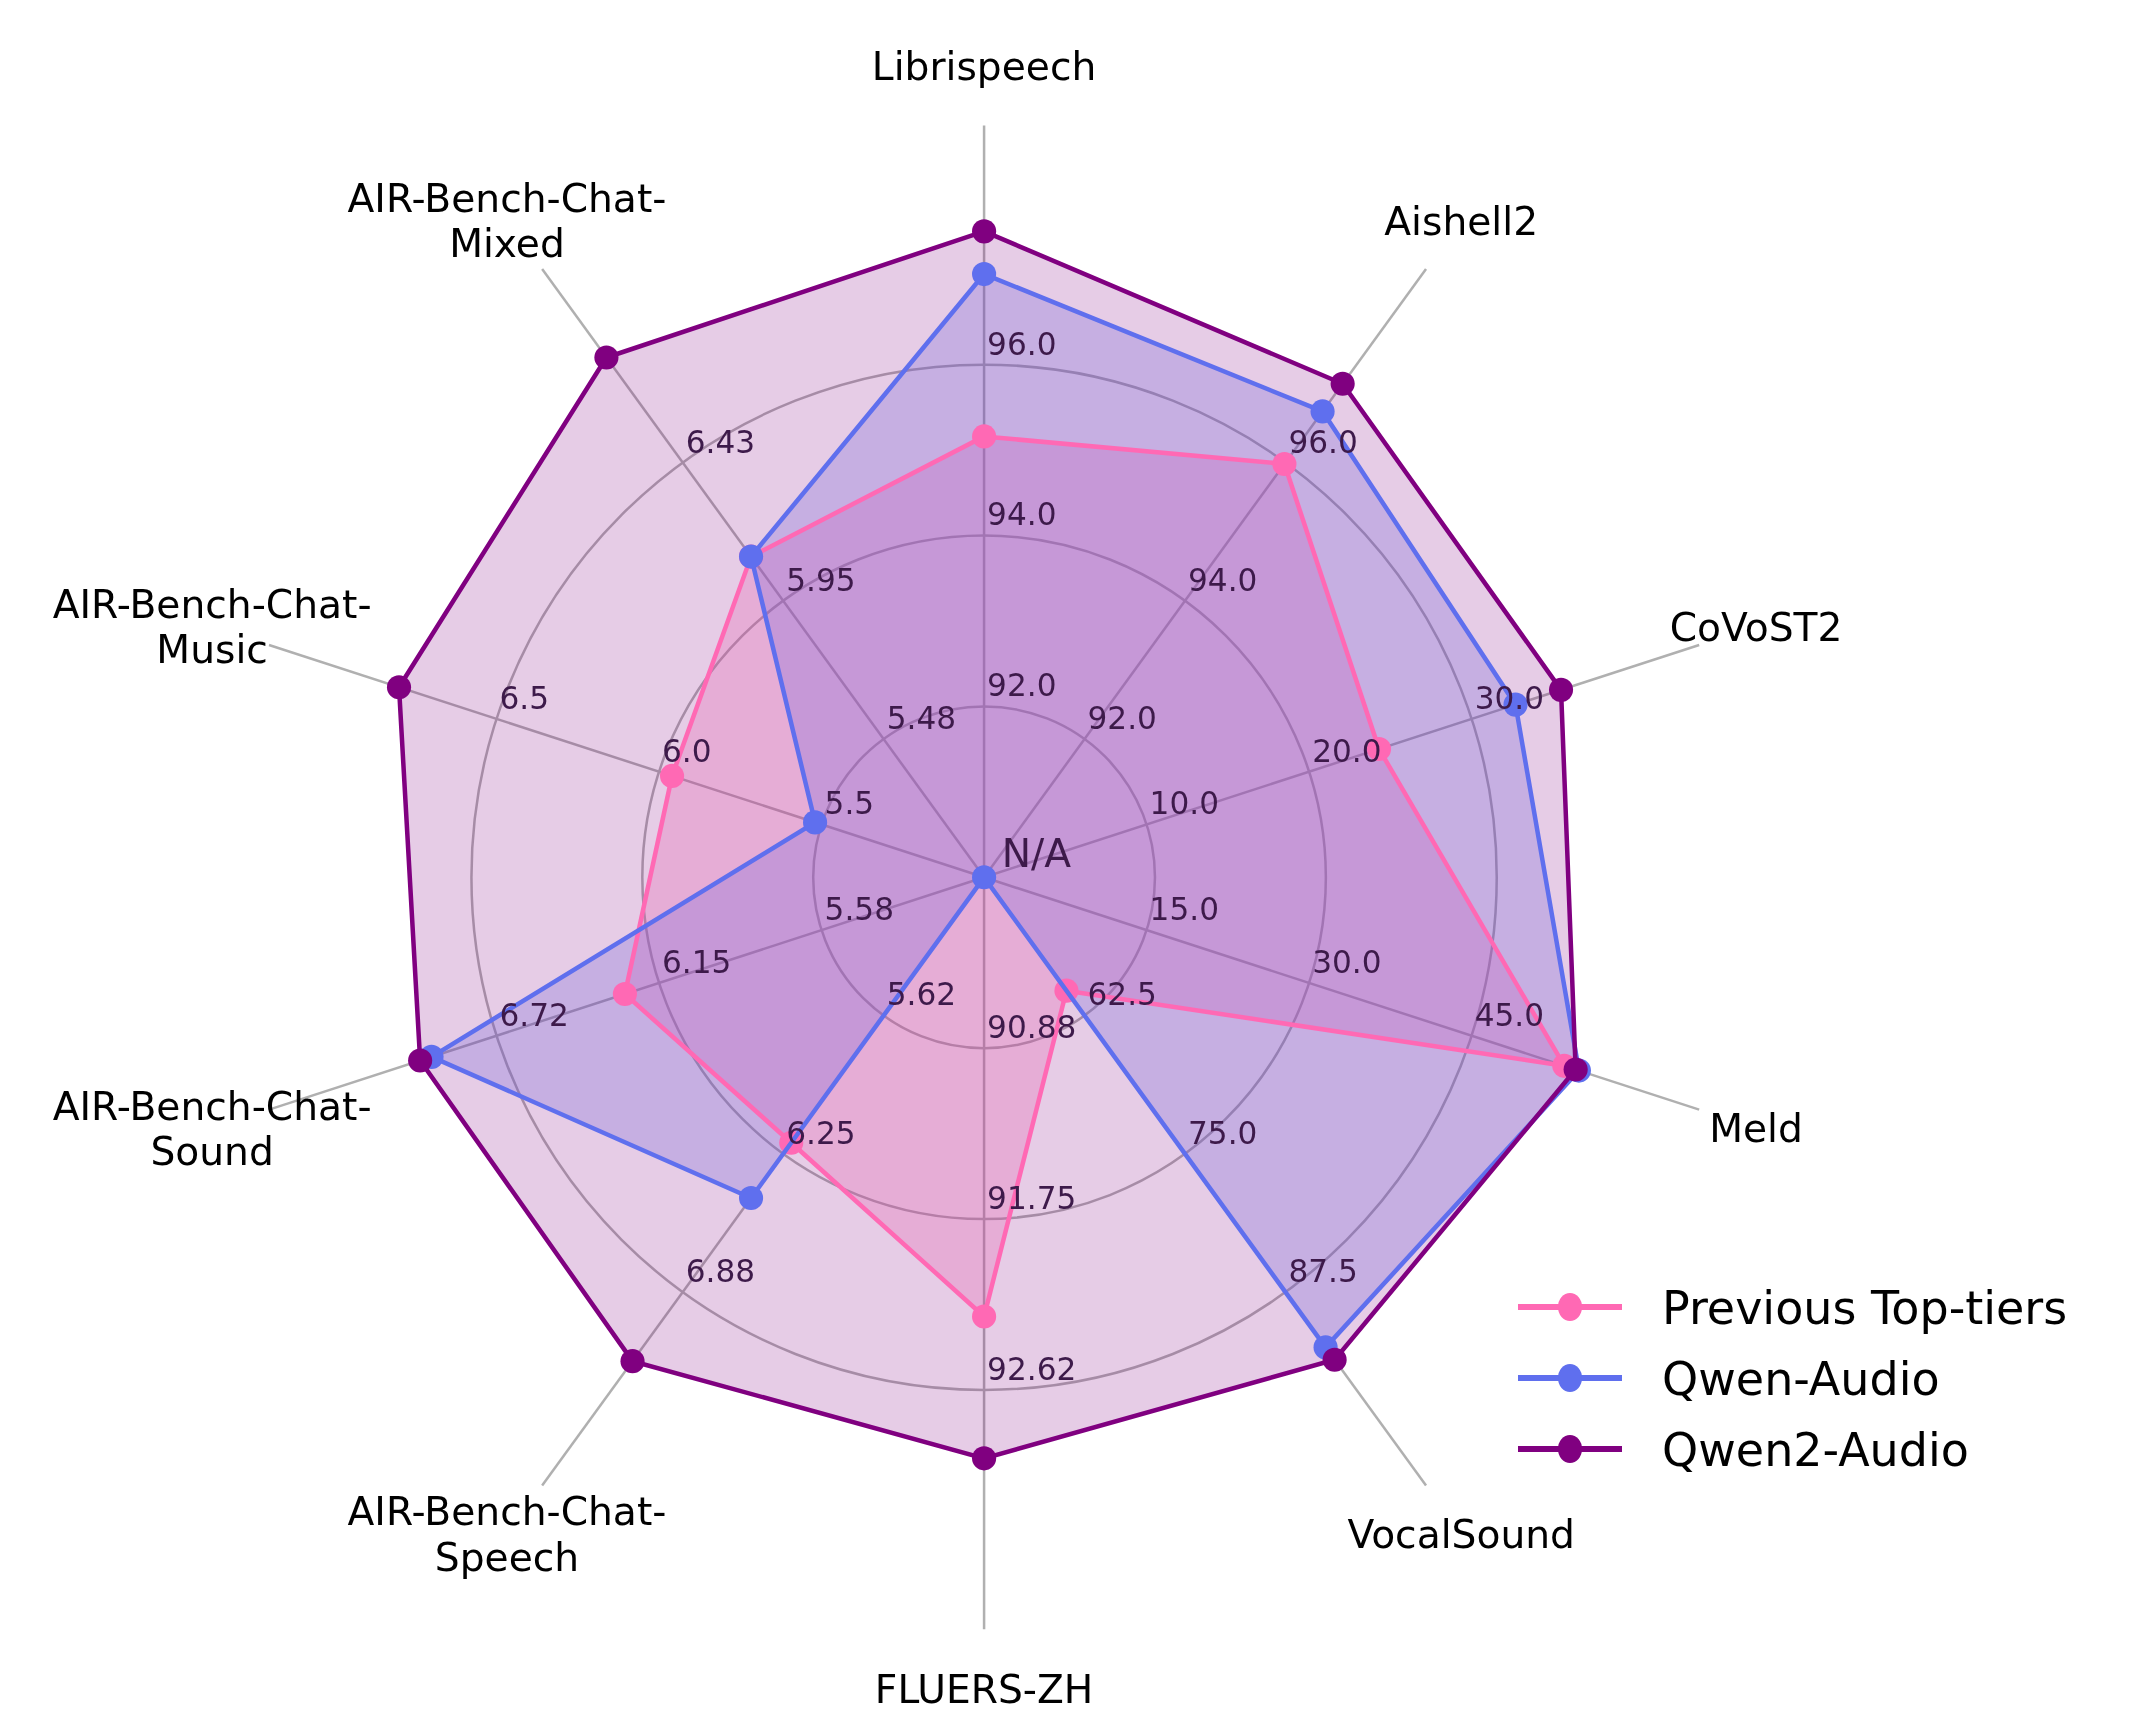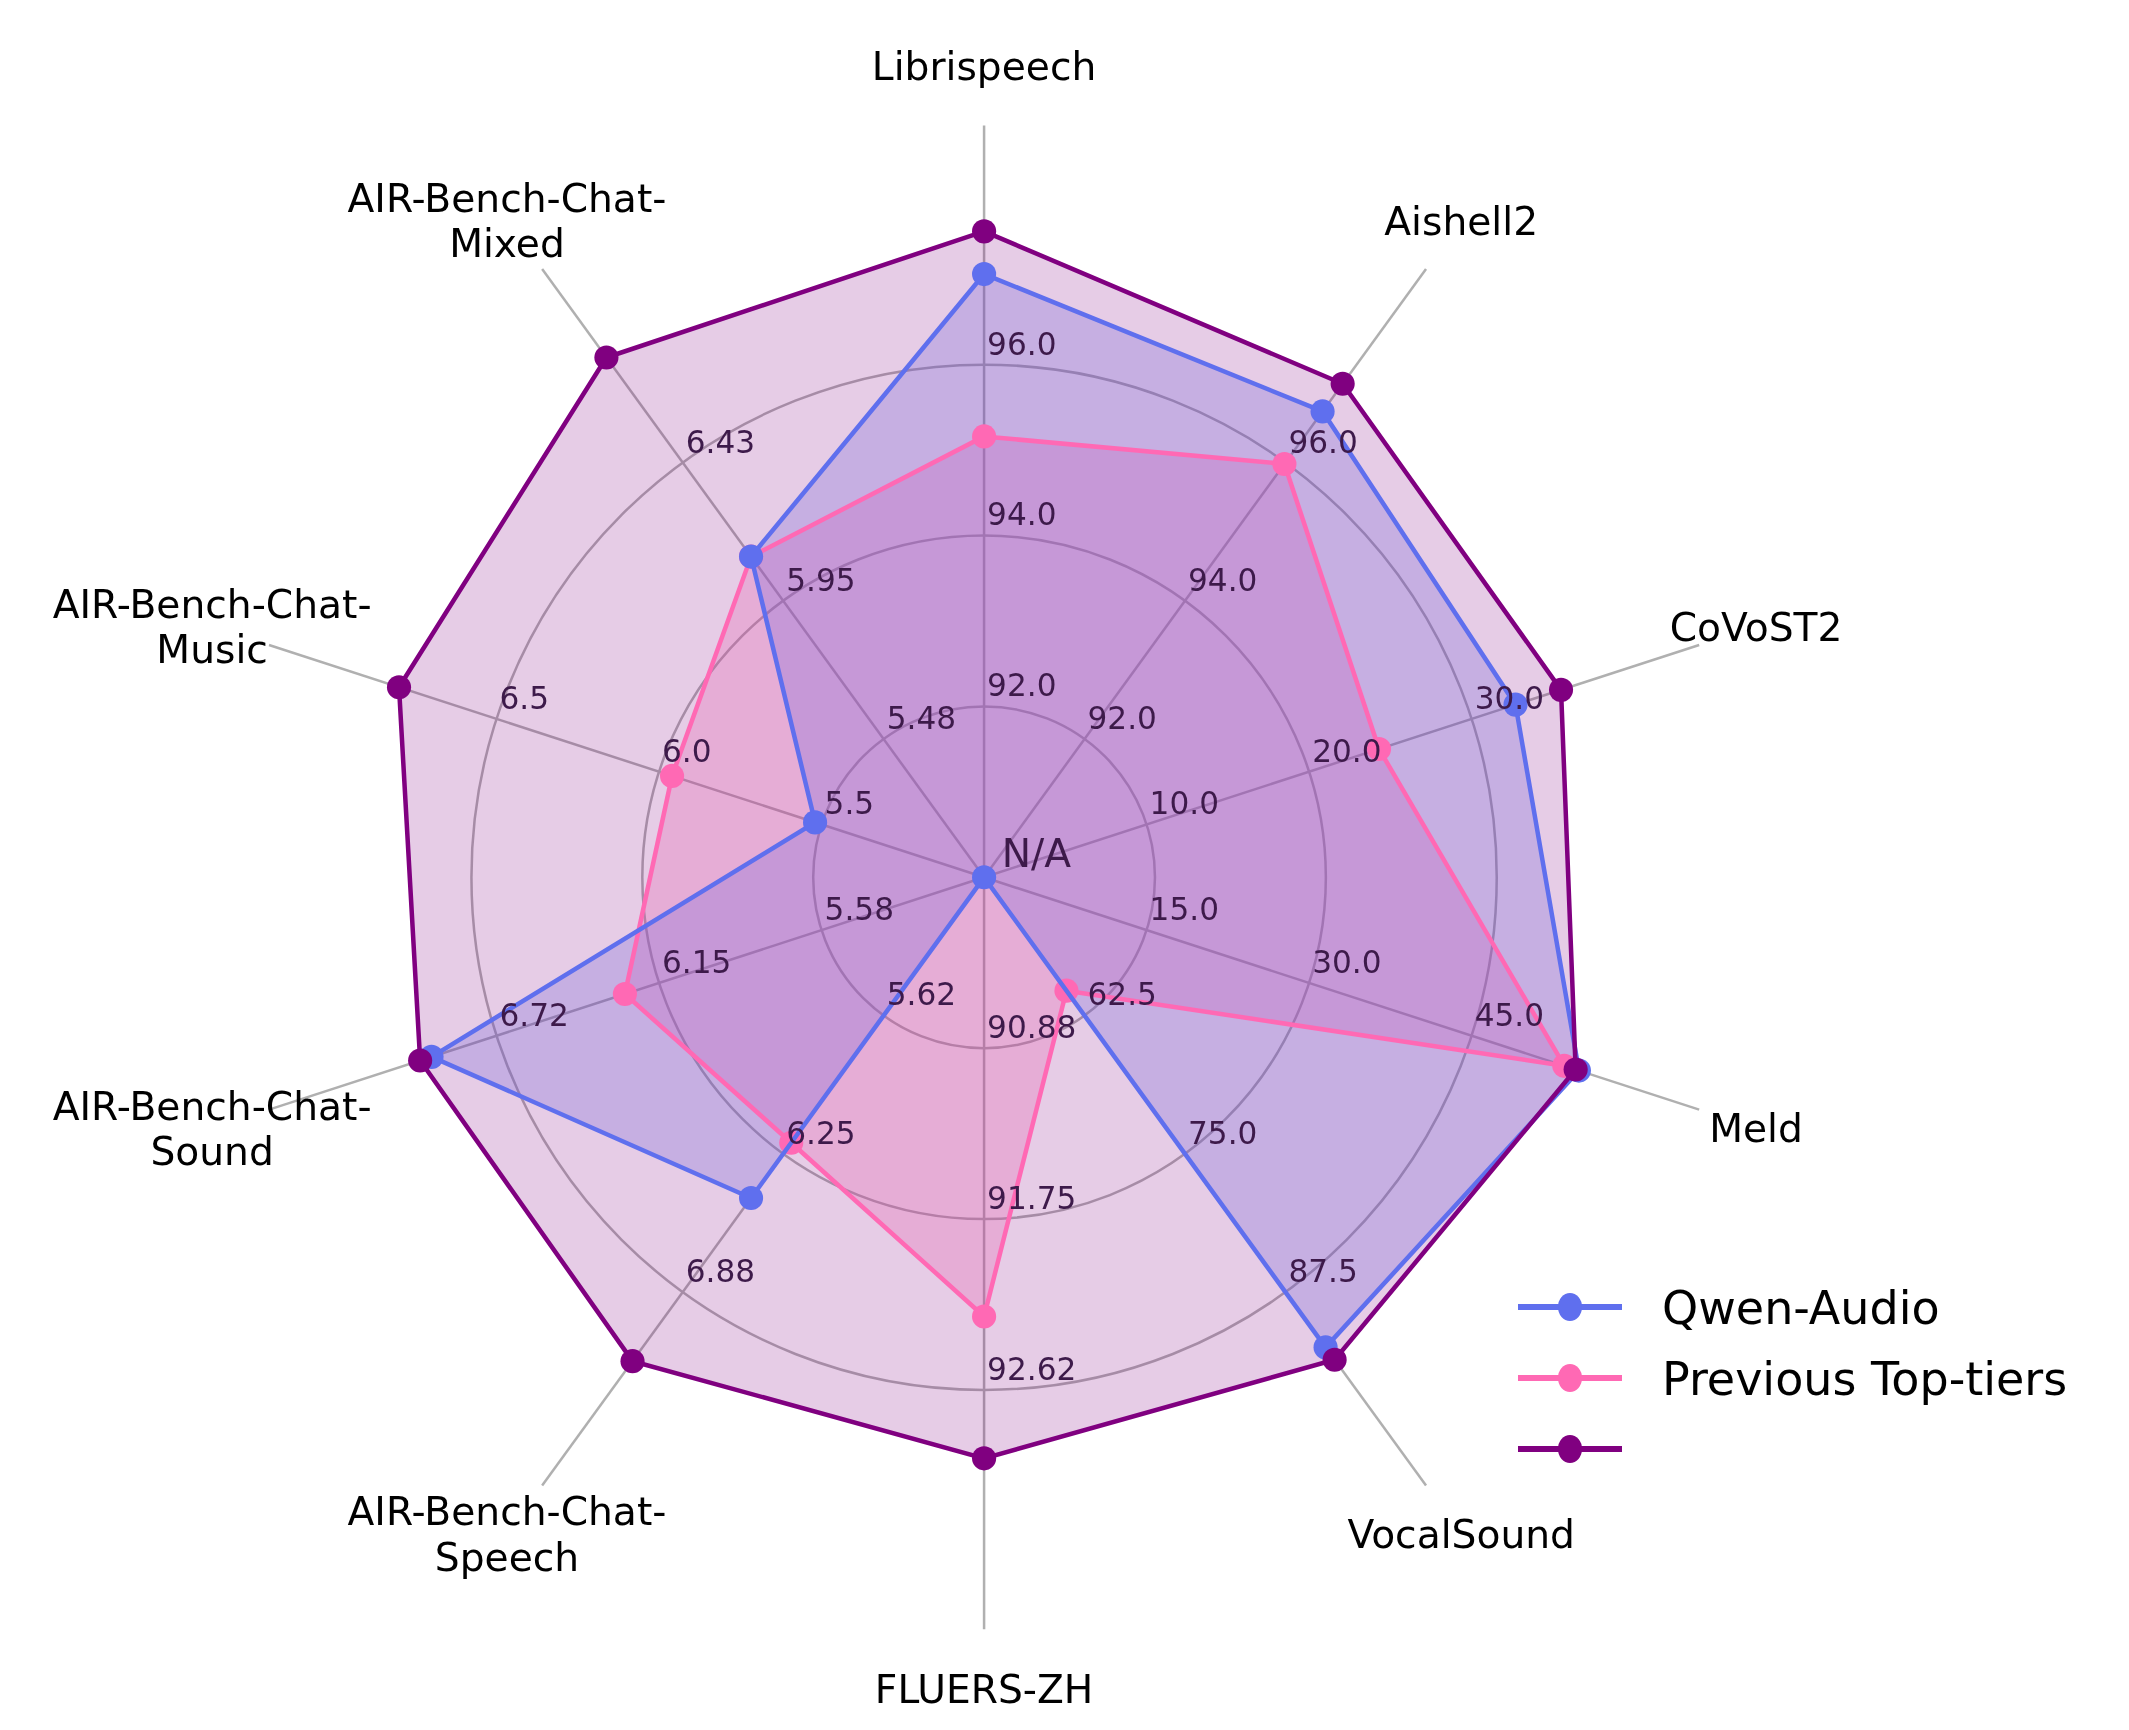--- a/index.html
+++ b/index.html
@@ -115,32 +115,33 @@
       <text x="1008.7268175476561" y="3034.56244591554" text-anchor="middle" class="axis-label"><tspan x="1008.7268175476561" dy="0">AIR-Bench-Chat-</tspan><tspan x="1008.7268175476561" dy="90">Speech</tspan></text>
       <text x="422.04372618332695" y="2227.06244591554" text-anchor="middle" class="axis-label"><tspan x="422.04372618332695" dy="0">AIR-Bench-Chat-</tspan><tspan x="422.04372618332695" dy="90">Sound</tspan></text>
       <text x="422.04372618332695" y="1228.9375540844594" text-anchor="middle" class="axis-label"><tspan x="422.04372618332695" dy="0">AIR-Bench-Chat-</tspan><tspan x="422.04372618332695" dy="90">Music</tspan></text>
       <text x="1008.7268175476557" y="421.4375540844601" text-anchor="middle" class="axis-label"><tspan x="1008.7268175476557" dy="0">AIR-Bench-Chat-</tspan><tspan x="1008.7268175476557" dy="90">Mixed</tspan></text>
     </g>
 </svg>
 
 <div class="legend">
   <div class="legend-row">
     <div class="legend-swatch">
+      <div class="line" style="background: rgb(255, 105, 180);"></div>
+        <div class="dot" style="background: rgb(255, 105, 180);"></div>
+    </div>
+    <span class="legend-text">Previous Top-tiers</span>
+  </div>
+  <div class="legend-row">
+    <div class="legend-swatch">
       <div class="line" style="background: rgb(95, 111, 238);"></div>
         <div class="dot" style="background: rgb(95, 111, 238);"></div>
     </div>
     <span class="legend-text">Qwen-Audio</span>
   </div>
   <div class="legend-row">
     <div class="legend-swatch">
-      <div class="line" style="background: rgb(255, 105, 180);"></div>
-        <div class="dot" style="background: rgb(255, 105, 180);"></div>
-    </div>
-    <span class="legend-text">Previous Top-tiers</span>
-  </div>
-  <div class="legend-row">
-    <div class="legend-swatch">
       <div class="line" style="background: rgb(128, 0, 128);"></div>
         <div class="dot" style="background: rgb(128, 0, 128);"></div>
     </div>
+    <span class="legend-text">Qwen2-Audio</span>
   </div>
 </div>
 
 
 </body></html>

